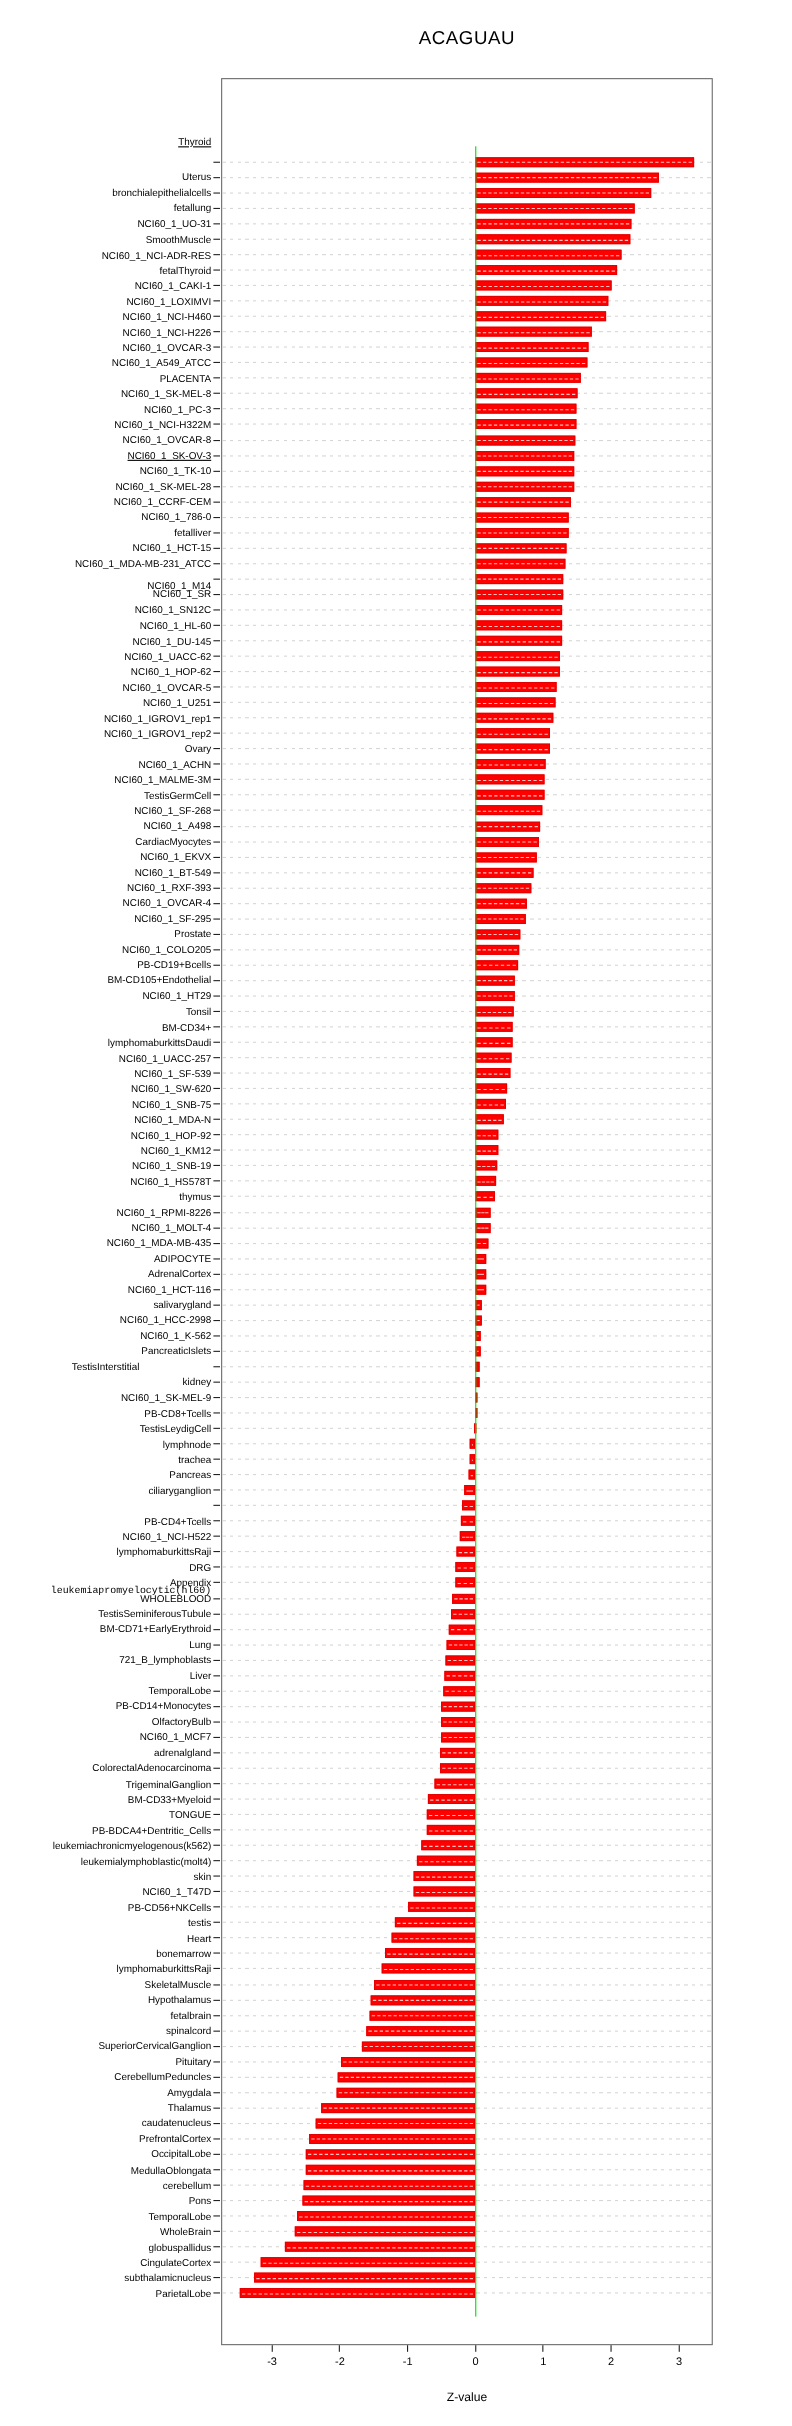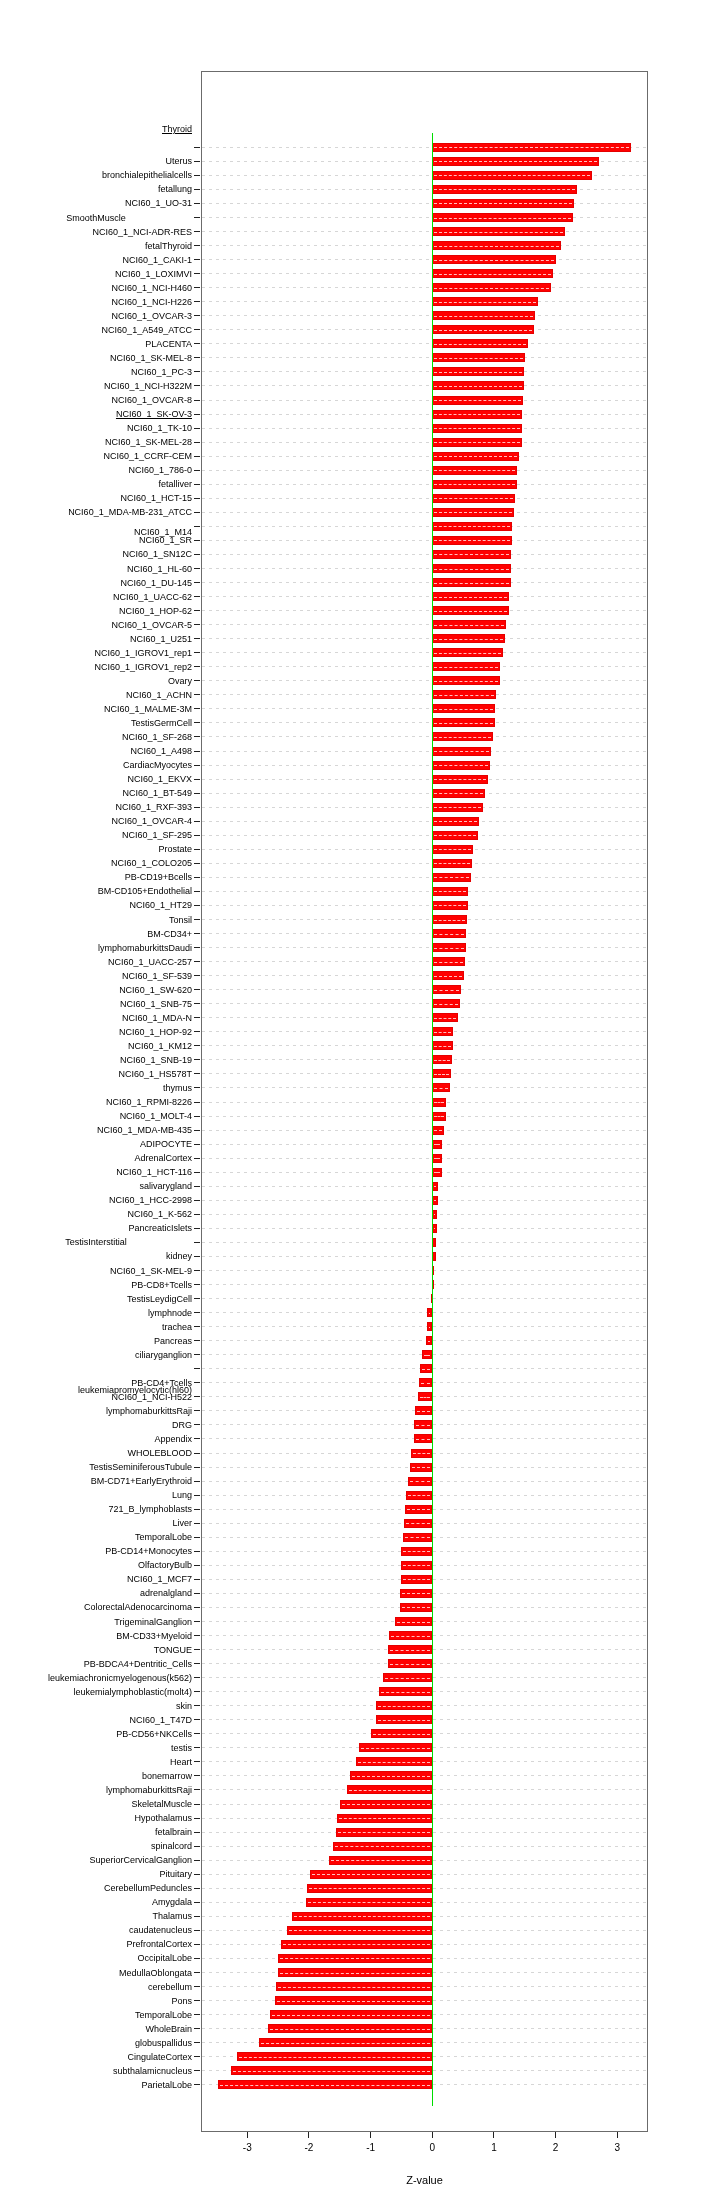--- a/index.html
+++ b/index.html
@@ -21,28 +21,29 @@
   .xtick{position:absolute;width:1px;height:6px;background:#222;}
   .xtick-lbl{position:absolute;transform:translateX(-50%);font-size:10px;line-height:10px;}
   #zero-line{position:absolute;width:1px;}
   #xaxis-label{position:absolute;left:201px;width:447px;text-align:center;
                font-size:11px;line-height:11px;}
 </style>
 </head>
 <body>
 
 <div id="canvas">
+  <div id="title">ACAGUAU</div>
   <div id="plot-box"></div>
   <div id="labels">
       <div class="lbl" style="top: 53px; text-decoration: underline;">Thyroid</div>
       <div class="lbl" style="top: 85.34px;">Uterus</div>
       <div class="lbl" style="top: 99.38px;">bronchialepithelialcells</div>
       <div class="lbl" style="top: 113.42px;">fetallung</div>
       <div class="lbl" style="top: 127.46px;">NCI60_1_UO-31</div>
-      <div class="lbl" style="top: 141.5px; text-align: center;">SmoothMuscle</div>
+      <div class="lbl" style="top: 141.5px;">SmoothMuscle</div>
       <div class="lbl" style="top: 155.54px;">NCI60_1_NCI-ADR-RES</div>
       <div class="lbl" style="top: 169.58px;">fetalThyroid</div>
       <div class="lbl" style="top: 183.62px;">NCI60_1_CAKI-1</div>
       <div class="lbl" style="top: 197.66px;">NCI60_1_LOXIMVI</div>
       <div class="lbl" style="top: 211.7px;">NCI60_1_NCI-H460</div>
       <div class="lbl" style="top: 225.74px;">NCI60_1_NCI-H226</div>
       <div class="lbl" style="top: 239.78px;">NCI60_1_OVCAR-3</div>
       <div class="lbl" style="top: 253.82px;">NCI60_1_A549_ATCC</div>
       <div class="lbl" style="top: 267.86px;">PLACENTA</div>
       <div class="lbl" style="top: 281.9px;">NCI60_1_SK-MEL-8</div>
@@ -110,21 +111,21 @@
       <div class="lbl" style="top: 1152.38px;">PancreaticIslets</div>
       <div class="lbl" style="top: 1166.42px; text-align: center;">TestisInterstitial</div>
       <div class="lbl" style="top: 1180.46px;">kidney</div>
       <div class="lbl" style="top: 1194.5px;">NCI60_1_SK-MEL-9</div>
       <div class="lbl" style="top: 1208.54px;">PB-CD8+Tcells</div>
       <div class="lbl" style="top: 1222.58px;">TestisLeydigCell</div>
       <div class="lbl" style="top: 1236.62px;">lymphnode</div>
       <div class="lbl" style="top: 1250.66px;">trachea</div>
       <div class="lbl" style="top: 1264.7px;">Pancreas</div>
       <div class="lbl" style="top: 1278.74px;">ciliaryganglion</div>
-      <div class="lbl" style="top: 1314px;">leukemiapromyelocytic(hl60)</div>
+      <div class="lbl" style="top: 1370px; font-family: Liberation Mono, monospace;">leukemiapromyelocytic(hl60)</div>
       <div class="lbl" style="top: 1306.82px;">PB-CD4+Tcells</div>
       <div class="lbl" style="top: 1320.86px;">NCI60_1_NCI-H522</div>
       <div class="lbl" style="top: 1334.9px;">lymphomaburkittsRaji</div>
       <div class="lbl" style="top: 1348.94px;">DRG</div>
       <div class="lbl" style="top: 1362.98px;">Appendix</div>
       <div class="lbl" style="top: 1377.02px;">WHOLEBLOOD</div>
       <div class="lbl" style="top: 1391.06px;">TestisSeminiferousTubule</div>
       <div class="lbl" style="top: 1405.1px;">BM-CD71+EarlyErythroid</div>
       <div class="lbl" style="top: 1419.14px;">Lung</div>
       <div class="lbl" style="top: 1433.18px;">721_B_lymphoblasts</div>

